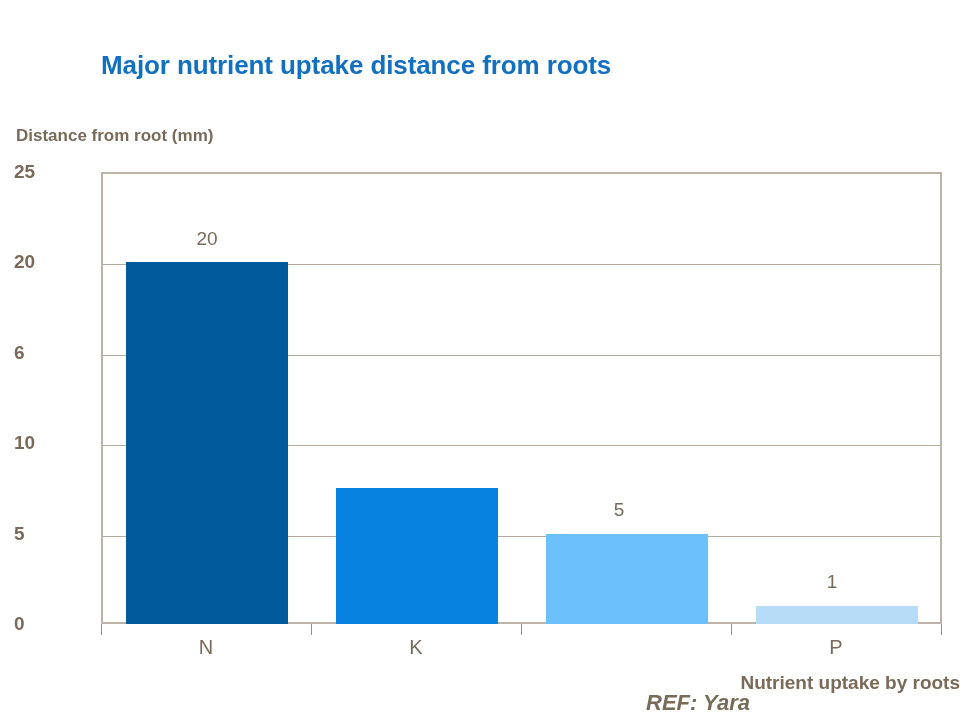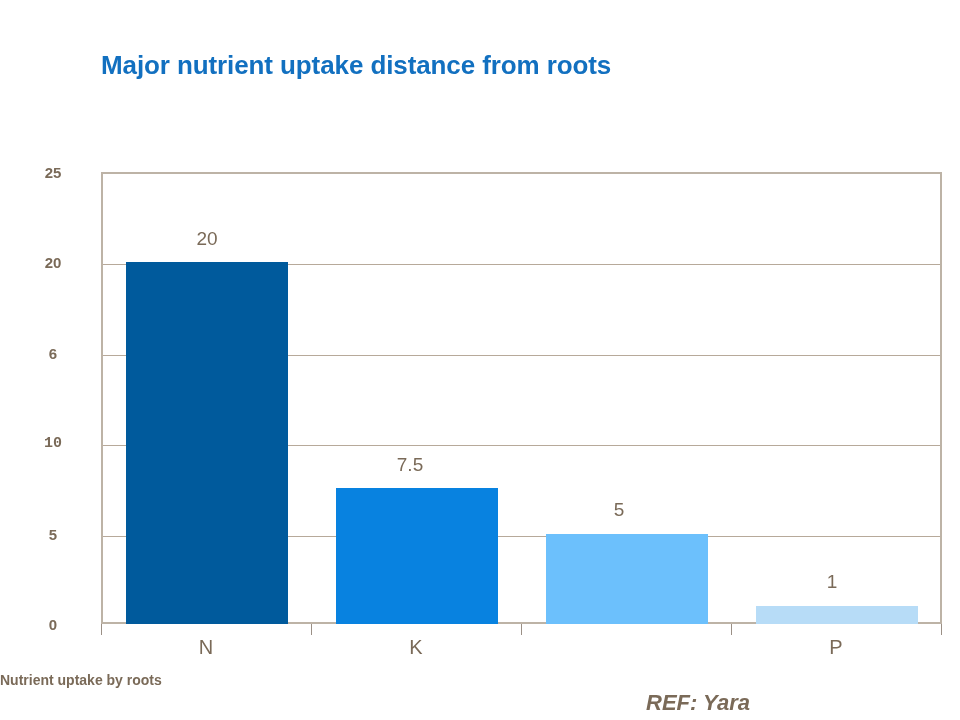--- a/index.html
+++ b/index.html
@@ -66,22 +66,22 @@
     width: 100%;
     height: 1px;
     background: #b7a99a;
   }
 
   
   .ytick {
     position: absolute;
     right: 0;
     width: 78px;
-    text-align: center;
-    font-size: 15px;
+    text-align: left;
+    font-size: 19px;
     font-weight: bold;
     color: #7a6a58;
     transform: translateY(-50%);
   }
   .ytick-wrap {
     position: absolute;
     left: 0px;
     top: 172px;
     width: 92px;
     height: 452px;
@@ -120,22 +120,22 @@
     top: 636px;
     text-align: center;
     font-size: 20px;
     color: #7a6a58;
   }
   .xaxis-title {
     position: absolute;
     top: 672px;
     left: 0;
     width: 960px;
-    text-align: left;
-    font-size: 14px;
+    text-align: right;
+    font-size: 19px;
     font-weight: bold;
     color: #7a6a58;
   }
 
   
   .ref-note {
     position: absolute;
     right: 14px;
     bottom: 4px;
     font-size: 22px;
@@ -145,44 +145,44 @@
     white-space: nowrap;
   }
 </style>
 </head>
 <body>
 
 <div id="chart-root">
 
   <div class="chart-title">Major nutrient uptake distance from roots</div>
 
+  <div class="yaxis-title">Distance from root (mm)</div>
 
   <div class="plot-area">
     <div class="gridline" style="top:90.4px;"></div>
     <div class="gridline" style="top:180.8px;"></div>
     <div class="gridline" style="top:271.2px;"></div>
     <div class="gridline" style="top:361.6px;"></div>
   </div>
 
   <div class="ytick-wrap">
     <div class="ytick" style="top:0px;">25</div>
     <div class="ytick" style="top:90.4px;">20</div>
     <div class="ytick" style="top:180.8px;">6</div>
-    <div class="ytick" style="top:271.2px;font-family:Liberation Mono, monospace;">10</div>
+    <div class="ytick" style="top:271.2px;">10</div>
     <div class="ytick" style="top:361.6px;">5</div>
     <div class="ytick" style="top:452px;">0</div>
   </div>
 
   <div class="bars-layer">
 
     <div class="bar" style="left:25px; width:162px; height:361.6px; background:#005a9c;"></div>
     <div class="bar-value" style="left:25px; width:162px; top:56px;">20</div>
 
     <div class="bar" style="left:235px; width:162px; height:135.6px; background:#0882e0;"></div>
-    <div class="bar-value" style="left:228px; width:162px; top:282px;">7.5</div>
 
     <div class="bar" style="left:445px; width:162px; height:90.4px; background:#6cc0fc;"></div>
     <div class="bar-value" style="left:437px; width:162px; top:327px;">5</div>
 
     <div class="bar" style="left:655px; width:162px; height:18.1px; background:#b7dcf7;"></div>
     <div class="bar-value" style="left:650px; width:162px; top:399px;">1</div>
   </div>
 
   <div class="xtickmark" style="left:101px;"></div>
   <div class="xtickmark" style="left:311px;"></div>

